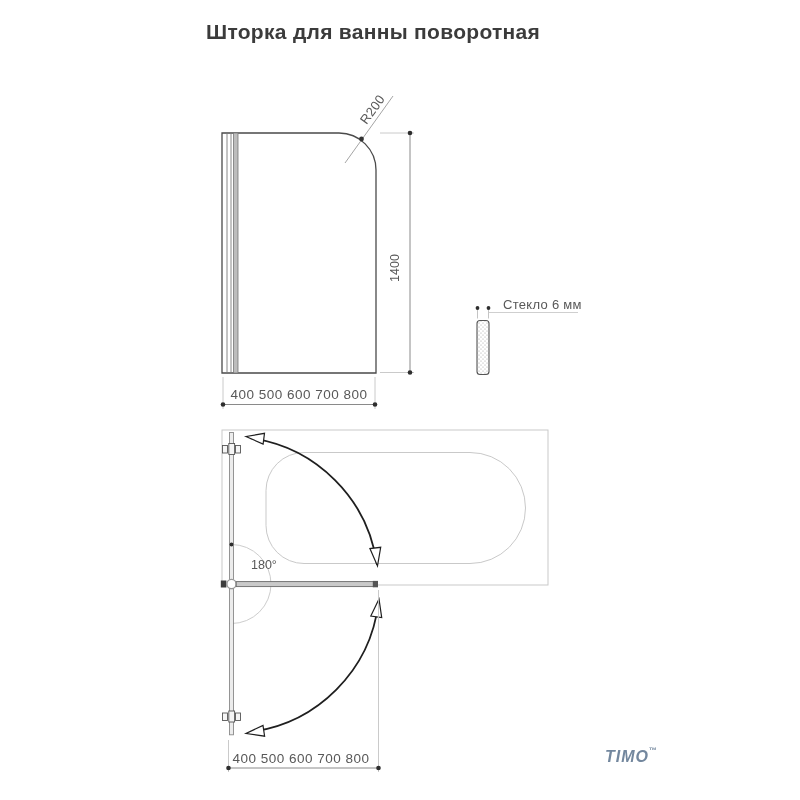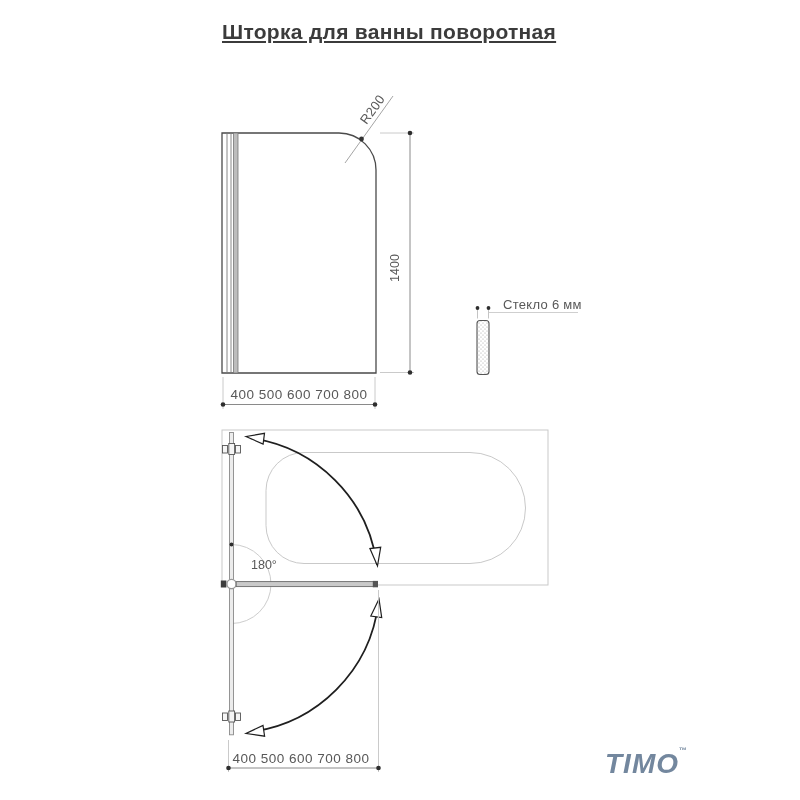--- a/index.html
+++ b/index.html
@@ -1,37 +1,37 @@
 <!DOCTYPE html>
 <html><head>
 <meta charset="utf-8">
 <style>
   html,body{margin:0;padding:0;background:#fff;}
   #canvas{
     position:relative;width:800px;height:800px;background:#ffffff;overflow:hidden;
     font-family:"Liberation Sans",sans-serif;
   }
   #title{
-    position:absolute;left:222px;top:18px;
-    font-size:21px;line-height:27px;font-weight:600;color:#3b3b3b;letter-spacing:.3px;text-decoration:underline;
+    position:absolute;left:206px;top:18px;
+    font-size:21px;line-height:27px;font-weight:600;color:#3b3b3b;letter-spacing:.3px;
   }
   #drawing{position:absolute;left:0;top:0;}
   svg text{
     font-family:"Liberation Sans",sans-serif;
     fill:#585858;
   }
   .dim-text{font-size:13.5px;letter-spacing:.5px;}
   .label-text{font-size:13px;letter-spacing:.3px;}
   .small-text{font-size:12.5px;}
   #logo{
     position:absolute;left:605px;top:748px;width:80px;height:44px;
     color:#73879e;
   }
   #logo .logo-word{
-    font-size:28px;font-weight:800;letter-spacing:1px;font-style:italic;
+    font-size:16px;font-weight:800;letter-spacing:1px;font-style:italic;
   }
   #logo .logo-tm{
     font-size:8px;vertical-align:top;position:relative;top:-2px;font-style:normal;font-weight:700;
   }
 </style>
 </head>
 <body>
 
 <div id="canvas">
 

